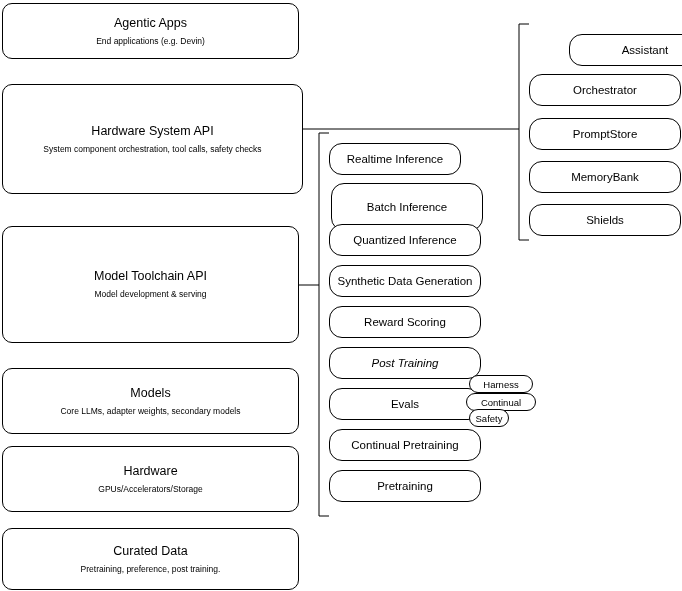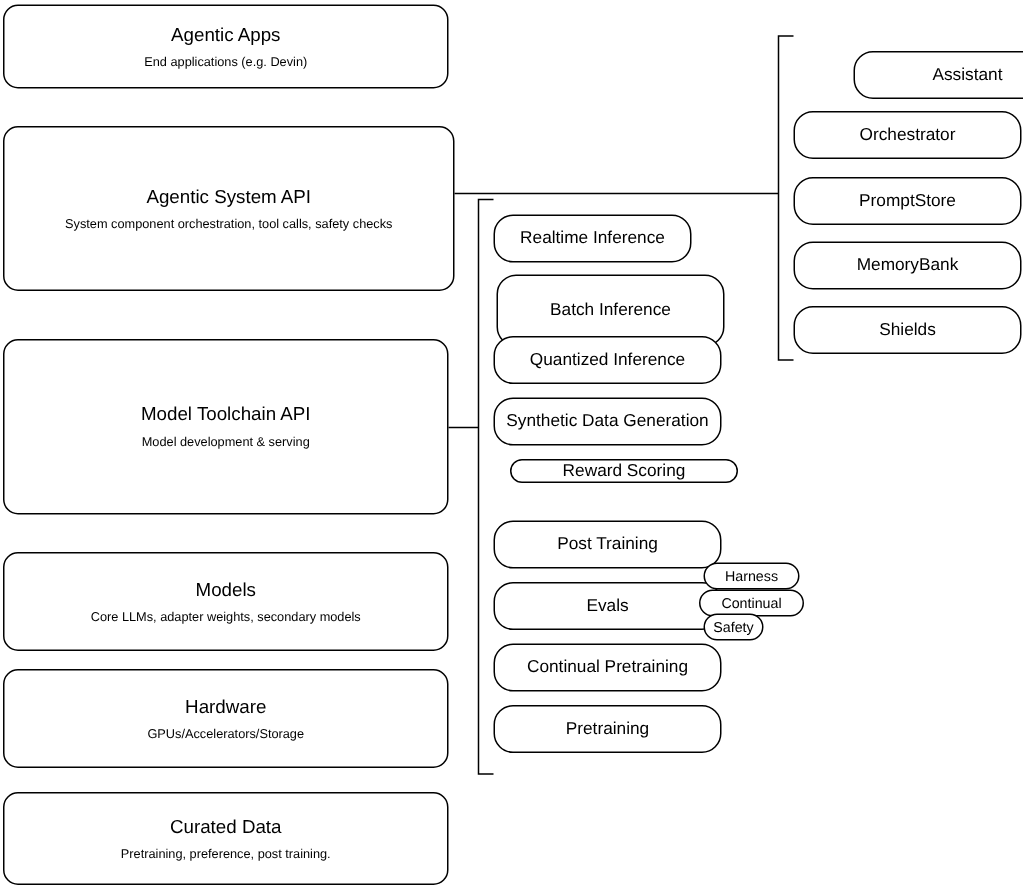--- a/index.html
+++ b/index.html
@@ -74,21 +74,21 @@
     <path d="M299 285 L319 285" fill="none" stroke="#000000" stroke-width="1"></path>
     <path d="M329 133 L319 133 L319 516 L329 516" fill="none" stroke="#000000" stroke-width="1"></path>
   </svg>
 
   <div class="node stack-node" style="left:2px;top:3px;width:297px;height:56px;border-radius:10px;">
     <div class="stack-title">Agentic Apps</div>
     <div class="stack-sub">End applications (e.g. Devin)</div>
   </div>
 
   <div class="node stack-node" style="left:2px;top:84px;width:301px;height:110px;">
-    <div class="stack-title">Agentic System API</div>
+    <div class="stack-title">Hardware System API</div>
     <div class="stack-sub">System component orchestration, tool calls, safety checks</div>
   </div>
 
   <div class="node stack-node" style="left:2px;top:226px;width:297px;height:117px;">
     <div class="stack-title">Model Toolchain API</div>
     <div class="stack-sub">Model development &amp; serving</div>
   </div>
 
   <div class="node stack-node" style="left:2px;top:368px;width:297px;height:66px;">
     <div class="stack-title">Models</div>
@@ -126,24 +126,24 @@
   </div>
   <div class="node pill" style="left:331px;top:183px;width:152px;height:48px;text-align:center;">
     <span>Batch Inference</span>
   </div>
   <div class="node pill" style="left:329px;top:224px;width:152px;height:32px;">
     <span>Quantized Inference</span>
   </div>
   <div class="node pill" style="left:329px;top:265px;width:152px;height:32px;">
     <span>Synthetic Data Generation</span>
   </div>
-  <div class="node pill" style="left:340px;top:306px;width:152px;height:16px;">
+  <div class="node pill" style="left:329px;top:306px;width:152px;height:32px;">
     <span>Reward Scoring</span>
   </div>
-  <div class="node pill" style="left:329px;top:347px;width:152px;height:32px;">
+  <div class="node pill" style="left:329px;top:347px;width:152px;height:32px;font-style:italic;">
     <span>Post Training</span>
   </div>
   <div class="node pill" style="left:329px;top:388px;width:152px;height:32px;">
     <span>Evals</span>
   </div>
   <div class="node pill" style="left:329px;top:429px;width:152px;height:32px;">
     <span>Continual Pretraining</span>
   </div>
   <div class="node pill" style="left:329px;top:470px;width:152px;height:32px;">
     <span>Pretraining</span>

